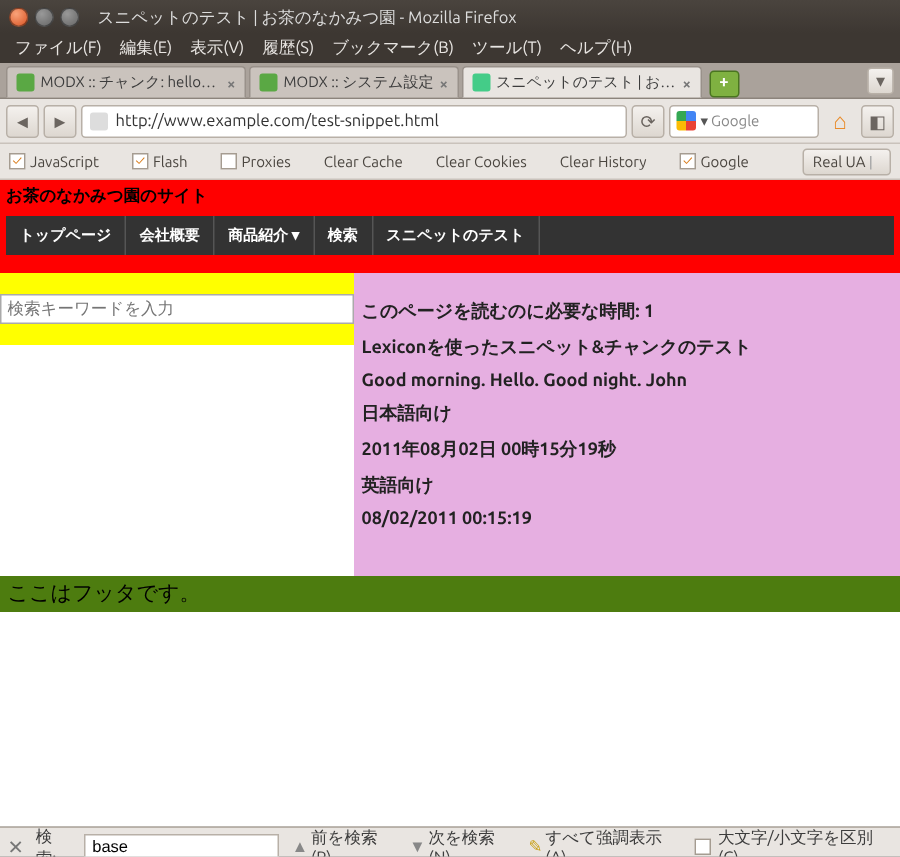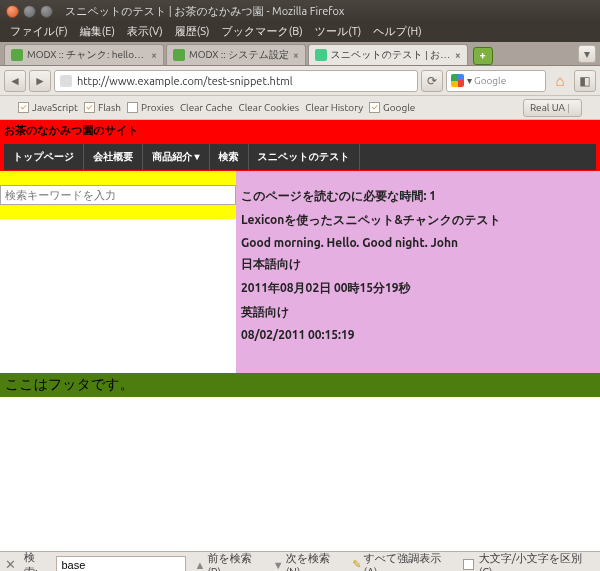--- a/index.html
+++ b/index.html
@@ -18,28 +18,28 @@
 .tab .lbl{overflow:hidden;white-space:nowrap;text-overflow:ellipsis;flex:1;}
 .tab .x{margin-left:4px;color:#777;font-weight:bold;}
 .add{width:20px;height:18px;background:#7fb141;border:1px solid #4a7520;border-radius:3px;color:#fff;text-align:center;line-height:15px;font-weight:bold;margin-left:3px;}
 .navbar{background:#e9e5e1;height:30px;display:flex;align-items:center;padding:0 4px;gap:3px;border-bottom:1px solid #c9c2bb;}
 .navbtn{width:22px;height:22px;border:1px solid #b8b0a7;border-radius:3px;background:linear-gradient(#f4f1ee,#ddd7d0);display:flex;align-items:center;justify-content:center;color:#6b6560;font-size:12px;}
 .url{flex:1;height:22px;border:1px solid #b8b0a7;border-radius:3px;background:#fff;padding:0 5px;display:flex;align-items:center;font-size:11px;color:#333;}
 .url .fav{width:12px;height:12px;background:#ddd;border-radius:2px;margin-right:5px;}
 .sbox{width:100px;height:22px;border:1px solid #b8b0a7;border-radius:3px;background:#fff;display:flex;align-items:center;padding:0 4px;font-size:10px;color:#888;}
 .sbox .gico{width:13px;height:13px;margin-right:3px;background:conic-gradient(#4285f4 0 90deg,#ea4335 90deg 180deg,#fbbc05 180deg 270deg,#34a853 270deg);border-radius:2px;}
 .homebtn{width:22px;height:22px;color:#e98c2b;font-size:15px;display:flex;align-items:center;justify-content:center;}
-.toolbar{background:#e9e5e1;height:24px;display:flex;align-items:center;padding:0 18px;gap:6px;font-size:10px;color:#4b4640;border-bottom:1px solid #c9c2bb;}
+.toolbar{background:#e9e5e1;height:24px;display:flex;align-items:center;padding:0 6px;gap:22px;font-size:10px;color:#4b4640;border-bottom:1px solid #c9c2bb;}
 .cb{width:11px;height:11px;border:1px solid #a59c91;background:#fff;display:inline-flex;align-items:center;justify-content:center;margin-right:3px;vertical-align:middle;}
 .cb.chk:after{content:"✓";color:#d97b18;font-size:9px;line-height:9px;}
 .toolbar .item{display:inline-flex;align-items:center;cursor:pointer;}
 .sel{height:18px;border:1px solid #b8b0a7;border-radius:3px;background:linear-gradient(#f4f1ee,#ddd7d0);padding:0 16px 0 6px;font-size:10px;display:flex;align-items:center;margin-left:auto;position:relative;}
 .sel:after{content:"";position:absolute;right:5px;top:4px;width:7px;height:9px;border-left:1px solid #aaa;}
 .content{background:#fff;height:378px;overflow:hidden;}
-.hdr{background:#ff0000;padding:3px 4px 1px;}
+.hdr{background:#ff0000;padding:3px 4px 12px;}
 .sitename{color:#000;font-size:11px;font-weight:bold;}
 .navmenu{display:flex;background:#333;margin-top:6px;}
 .navmenu div{padding:6px 9px;color:#fff;font-size:10px;font-weight:bold;border-right:1px solid #555;cursor:pointer;}
 .body{display:flex;}
 .side{width:236px;}
 .yel1{background:#ffff00;height:14px;}
 .srch{width:100%;height:20px;border:1px solid #aaa;padding:2px 4px;font-size:11px;color:#999;background:#fff;}
 .yel2{background:#ffff00;height:14px;}
 .main{flex:1;background:#e6afe1;padding:10px 5px 25px;font-size:12px;color:#222;}
 .main p{margin:7px 0;font-weight:bold;}

